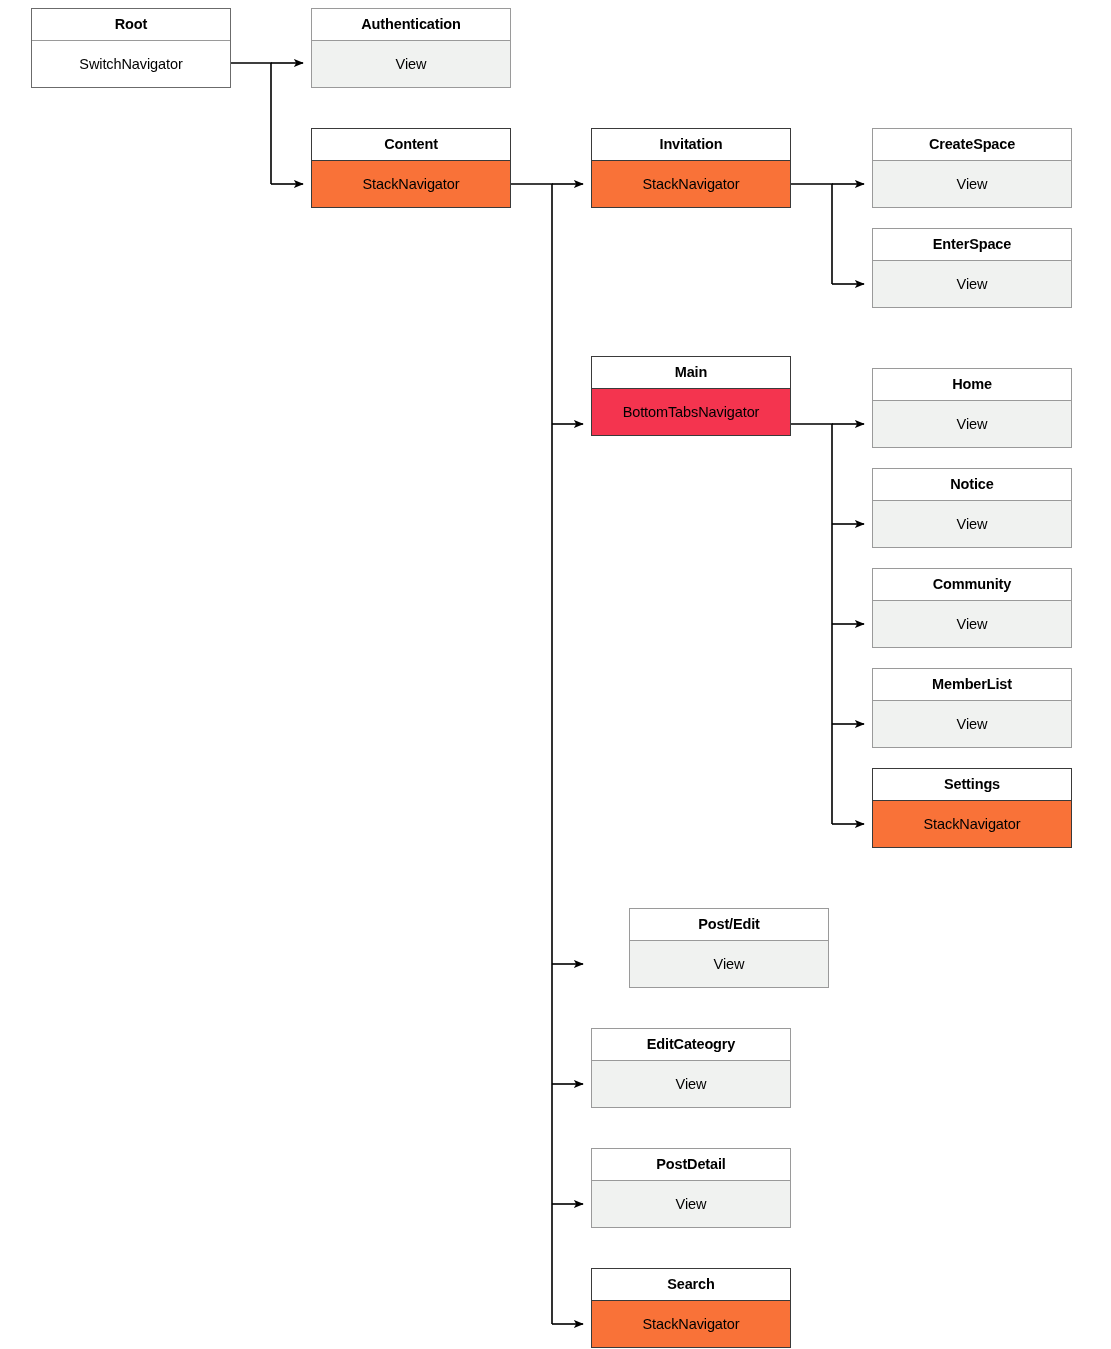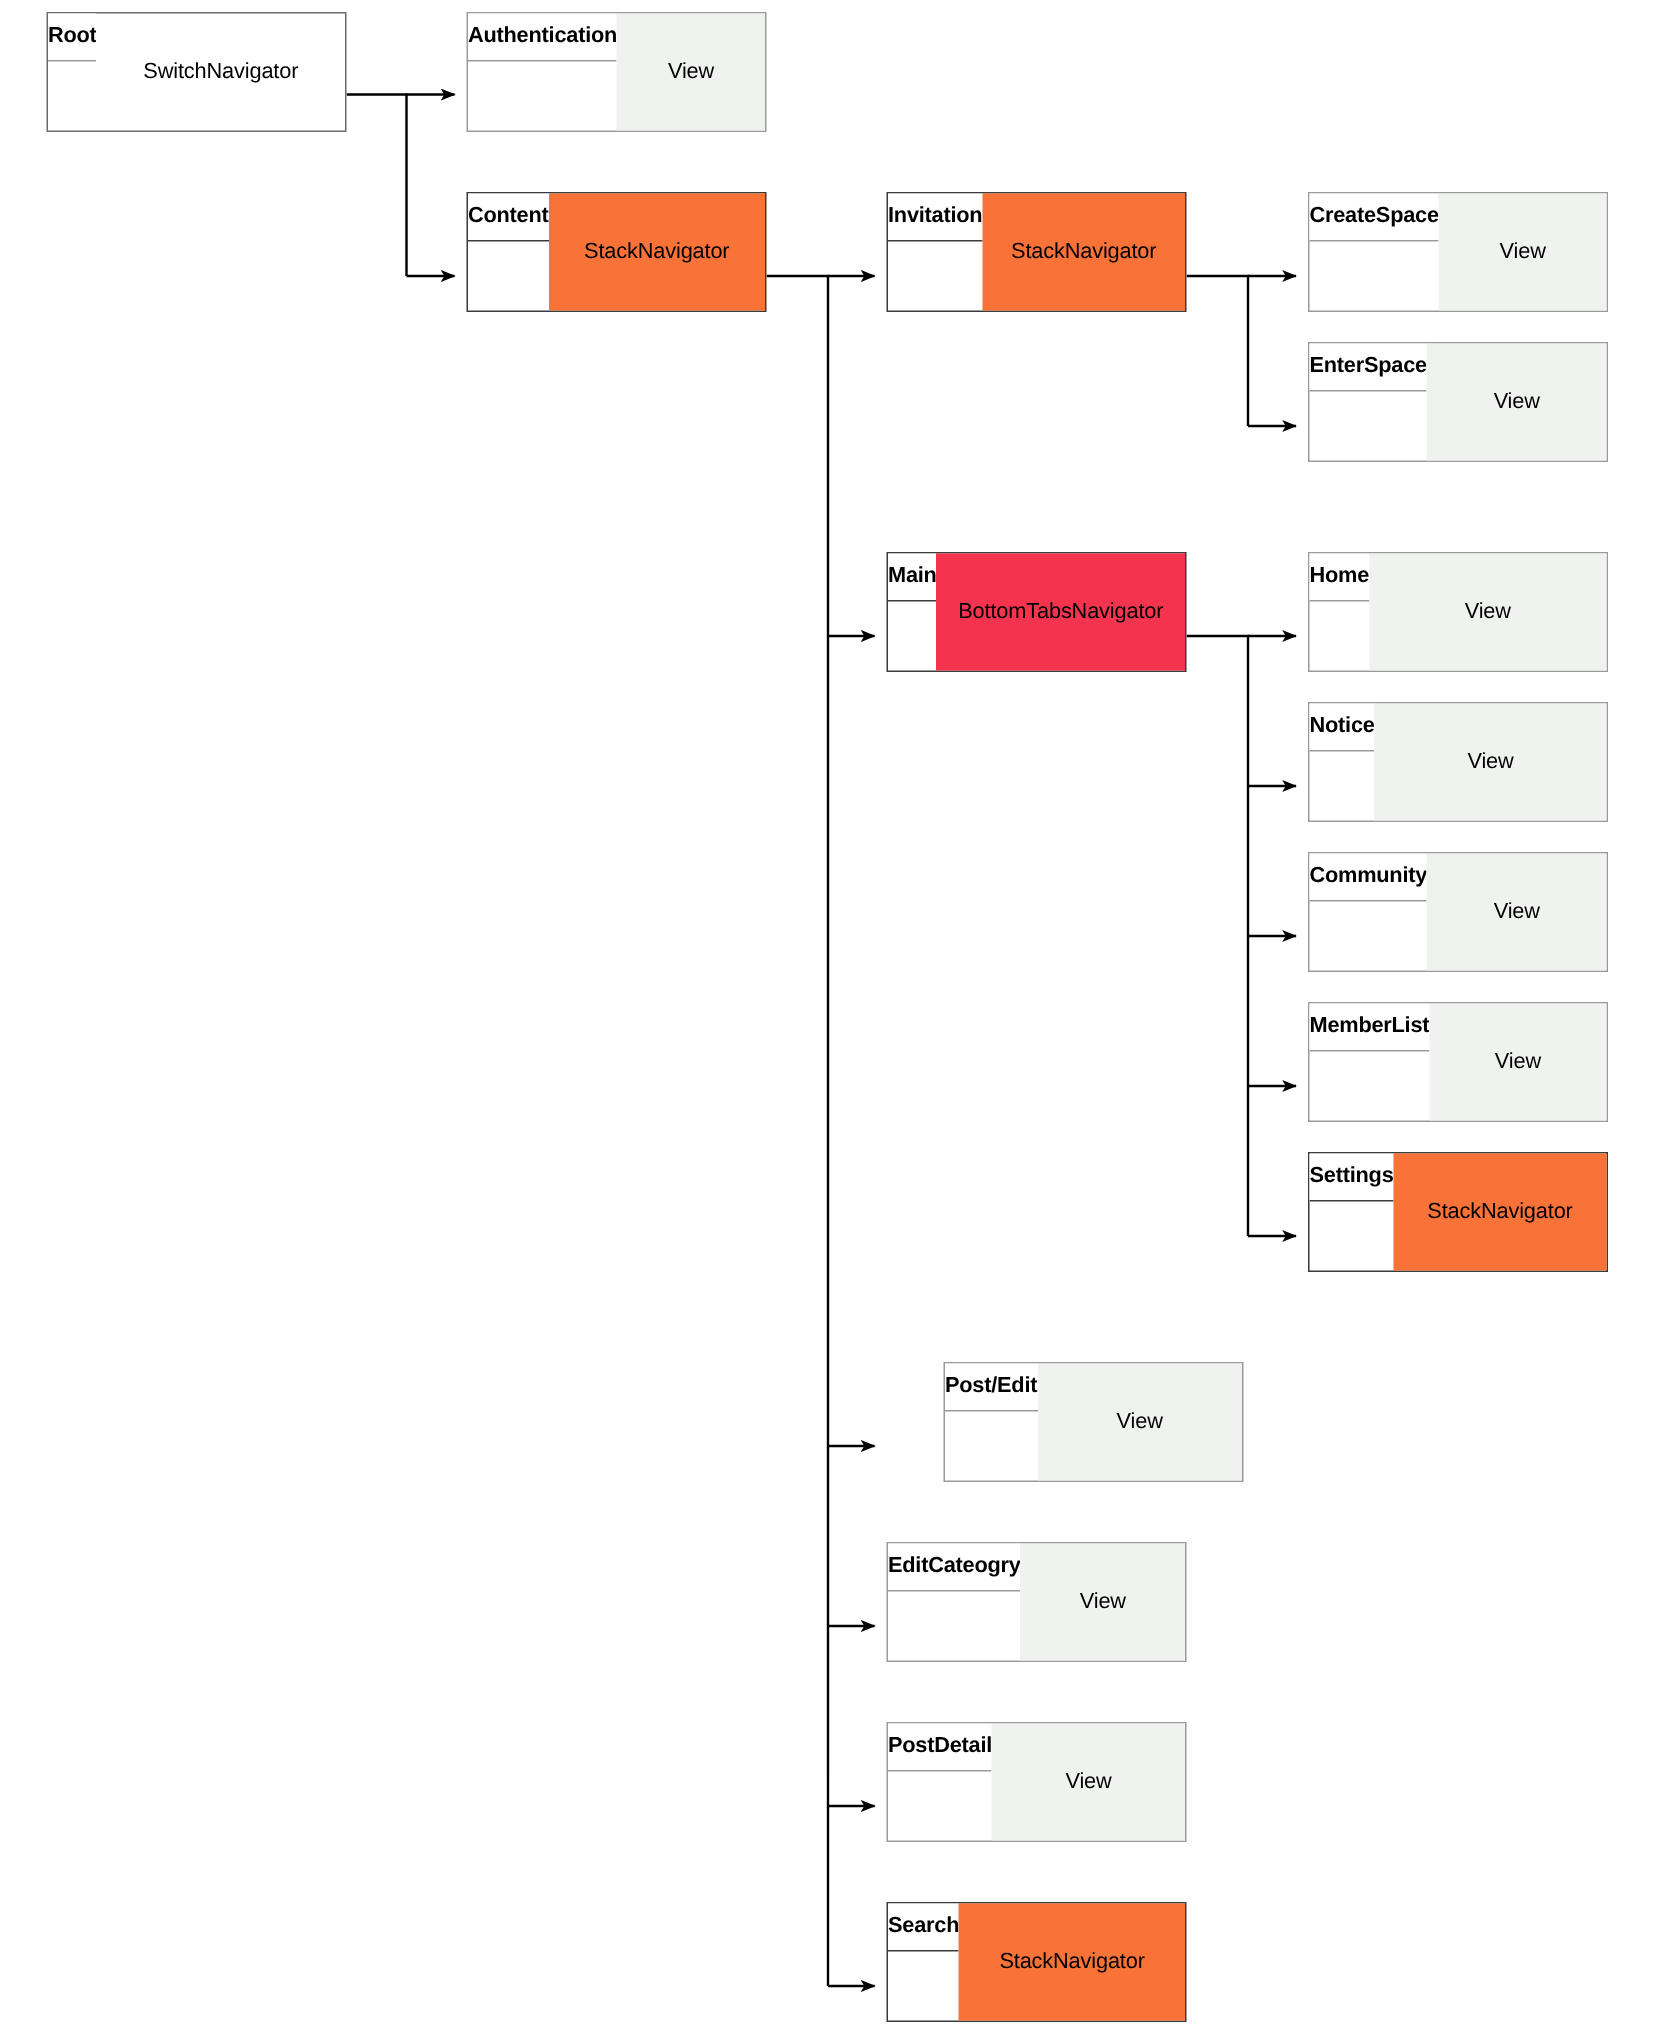--- a/index.html
+++ b/index.html
@@ -28,20 +28,21 @@
     pointer-events: none;
   }
   .node {
     position: absolute;
     width: 200px;
     height: 80px;
     box-sizing: border-box;
     border: 1px solid #9a9a9a;
     background: #ffffff;
     display: flex;
+    flex-direction: column;
   }
   .node-header {
     height: 32px;
     line-height: 31px;
     box-sizing: border-box;
     border-bottom: 1px solid #9a9a9a;
     text-align: center;
     font-size: 14.5px;
     font-weight: bold;
     color: #000000;
@@ -136,21 +137,21 @@
   <div class="node fill-view" style="left:872px; top:128px;">
     <div class="node-header">CreateSpace</div>
     <div class="node-body">View</div>
   </div>
 
   <div class="node fill-view" style="left:872px; top:228px;">
     <div class="node-header">EnterSpace</div>
     <div class="node-body">View</div>
   </div>
 
-  <div class="node fill-red" style="left:591px; top:368px;">
+  <div class="node fill-red" style="left:591px; top:356px;">
     <div class="node-header">Main</div>
     <div class="node-body">BottomTabsNavigator</div>
   </div>
 
   <div class="node fill-view" style="left:872px; top:368px;">
     <div class="node-header">Home</div>
     <div class="node-body">View</div>
   </div>
 
   <div class="node fill-view" style="left:872px; top:468px;">

